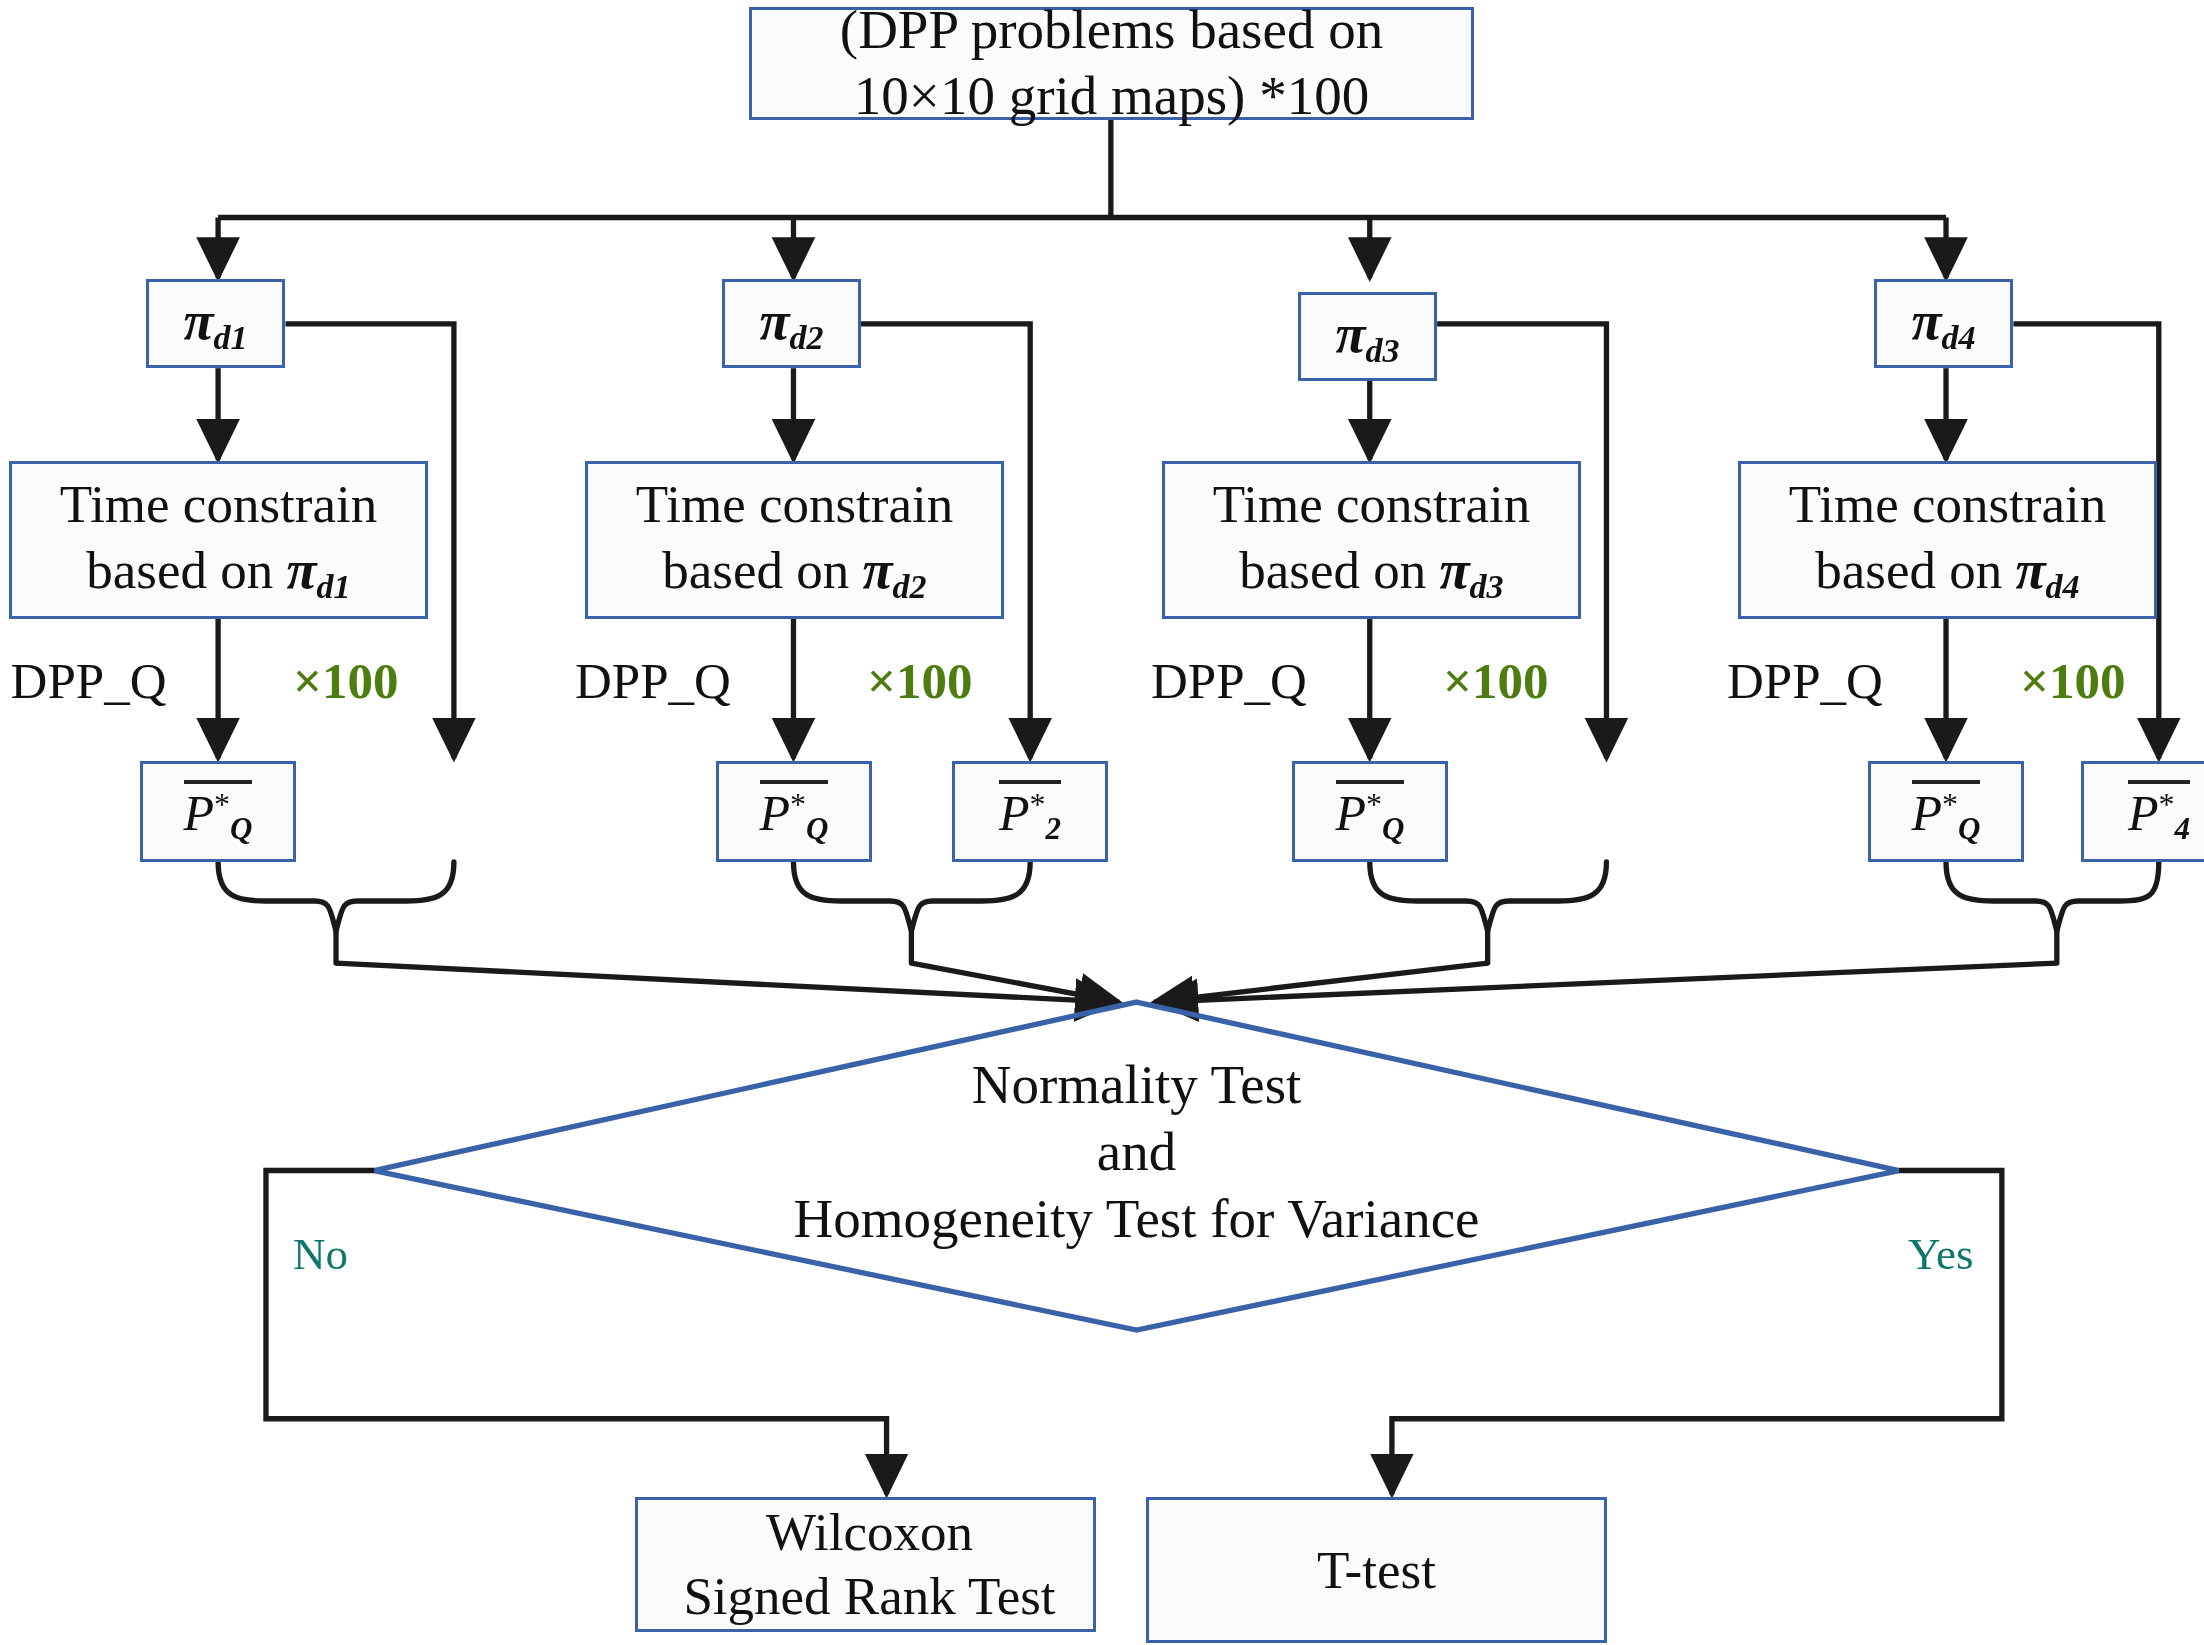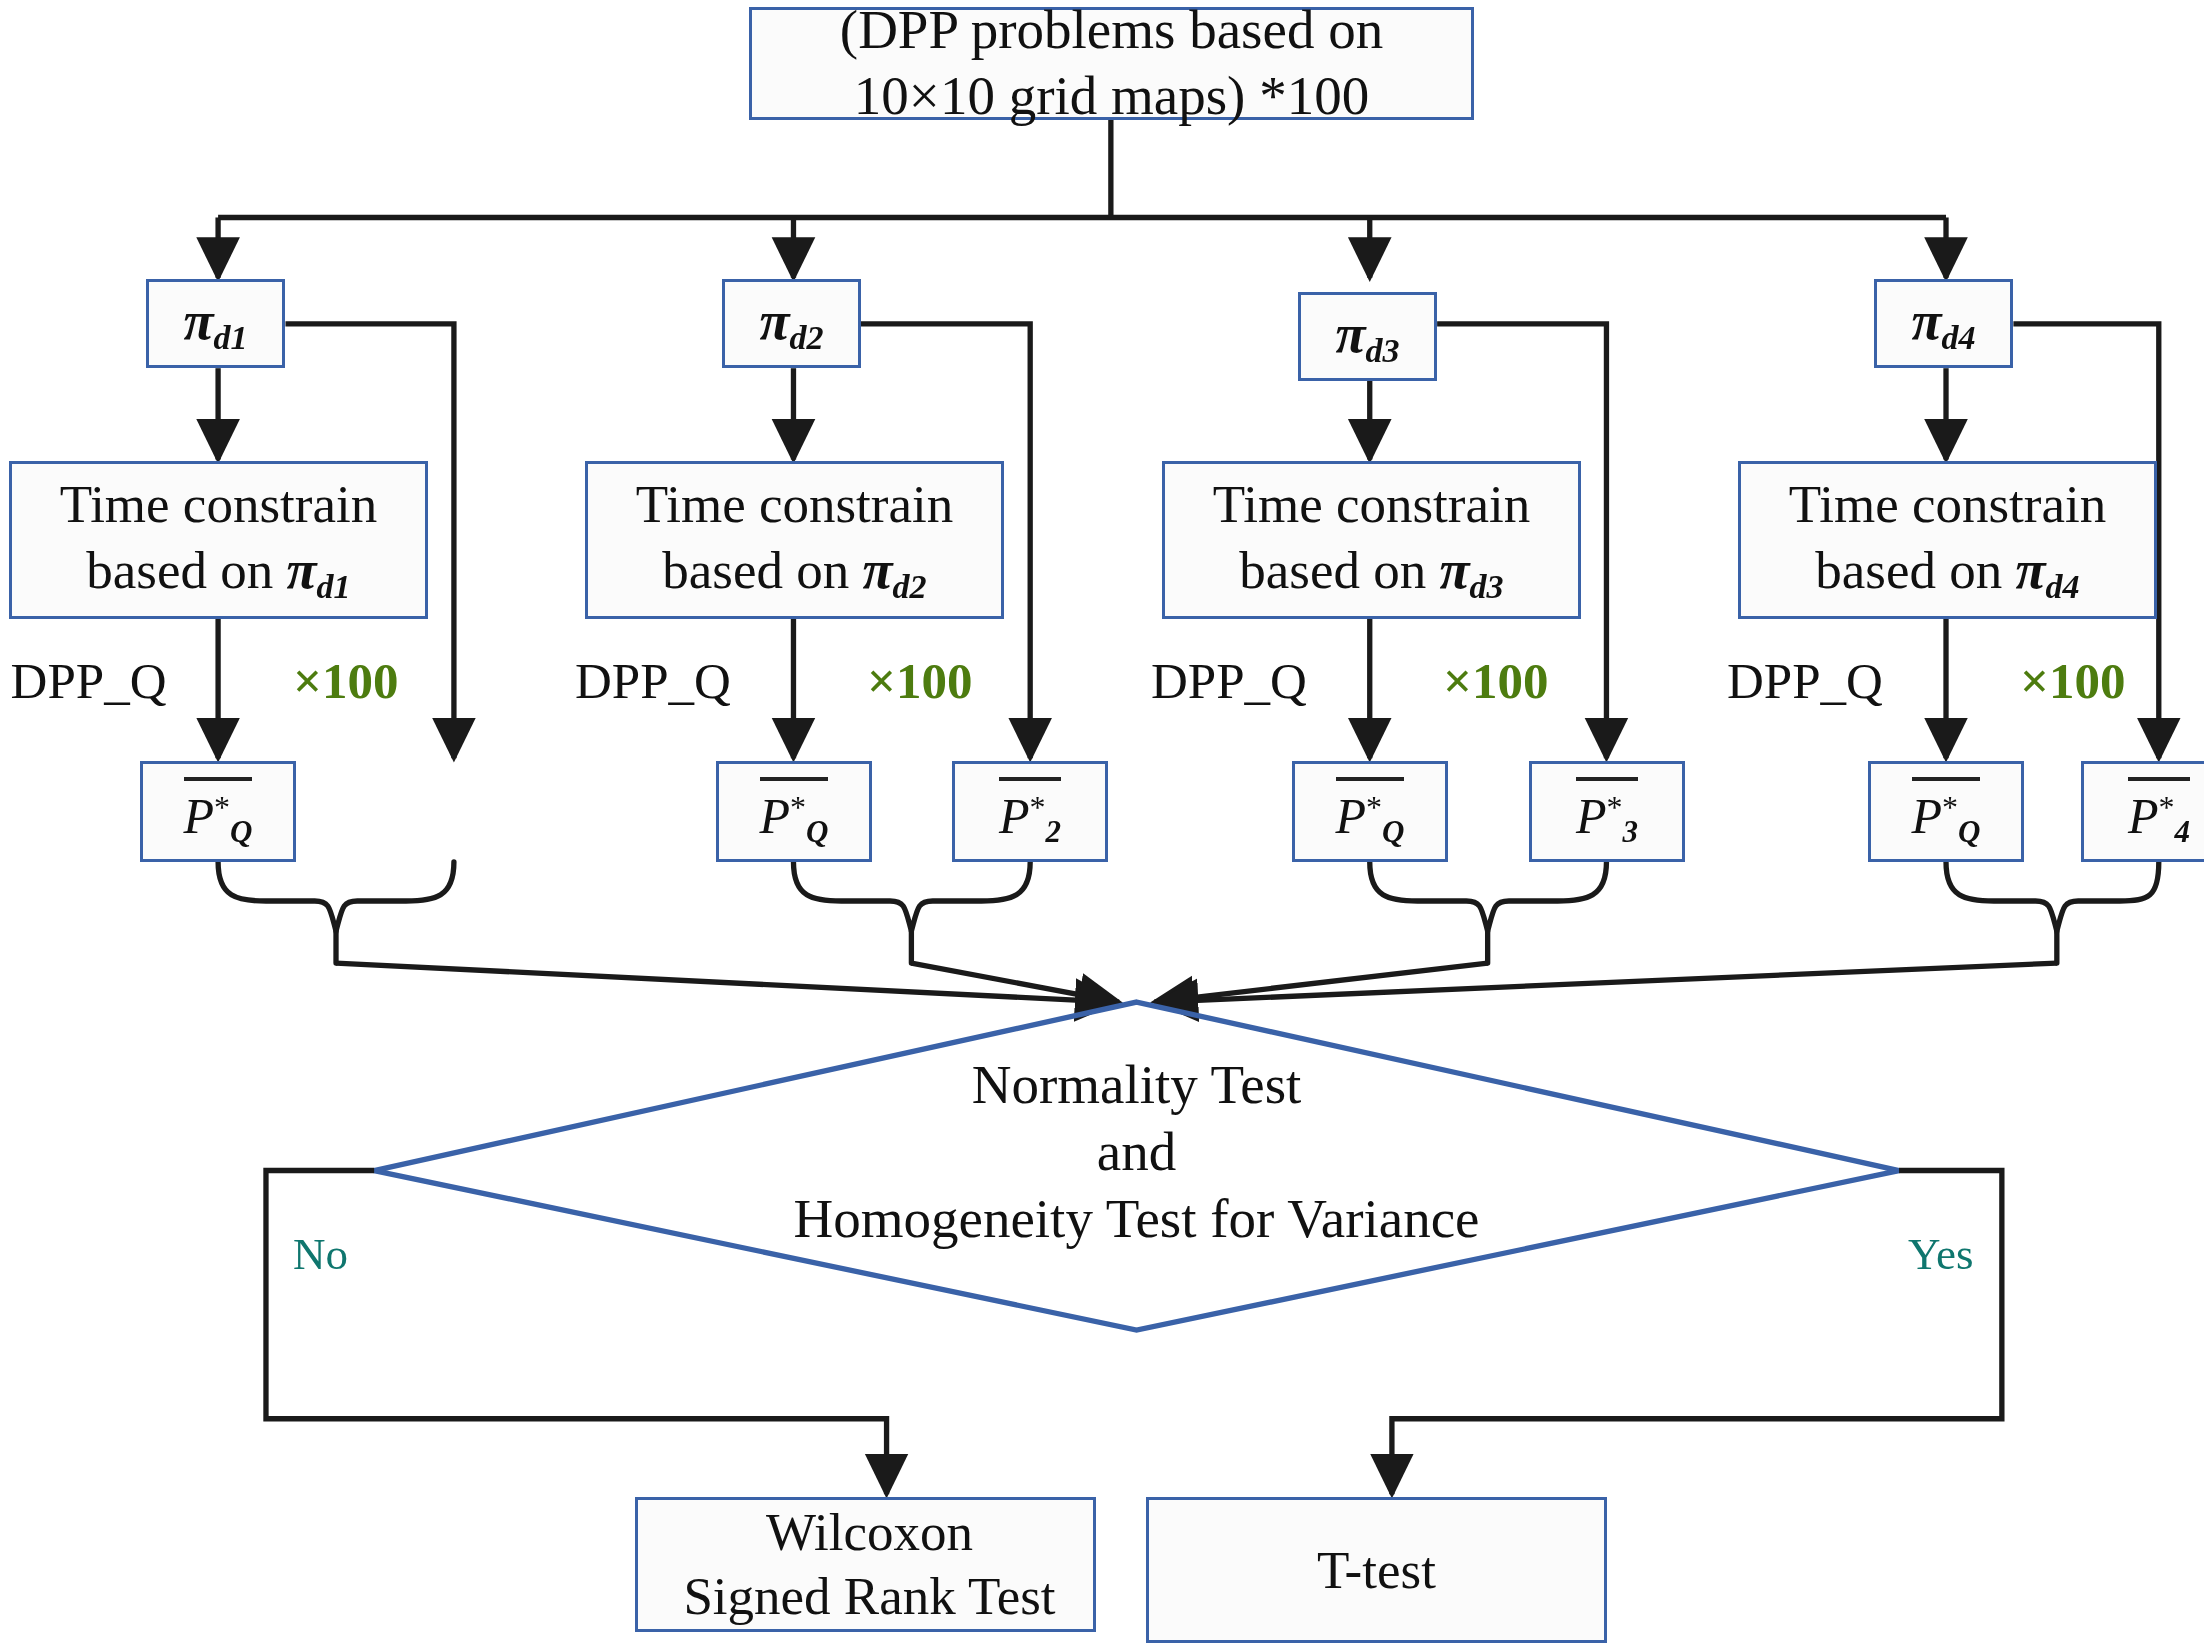--- a/index.html
+++ b/index.html
@@ -19,21 +19,21 @@
   }
   .node.diamond-label{border:none;background:transparent;}
   .t-top{font-size:55px;}
   .t-pi{font-size:55px;font-weight:bold;font-style:italic;}
   .t-tc{font-size:53px;}
   .t-p{font-size:50px;}
   .t-bottom{font-size:53px;}
   .t-diamond{font-size:55px;text-align:center;}
   .sub{font-size:0.62em;vertical-align:-0.28em;font-style:italic;font-weight:bold;}
   .sup{font-size:0.64em;vertical-align:0.46em;}
-  .pbar{display:inline-block;border-top:4.4px solid #222;padding-top:10px;line-height:1;text-align:right;}
+  .pbar{display:inline-block;border-top:4.4px solid #222;padding-top:4px;line-height:1;text-align:right;}
   .pitalic{font-style:italic;}
   .floatlabel{
     position:absolute;z-index:4;white-space:nowrap;
     font-family:"Liberation Serif",serif;
   }
   .lbl-dppq{font-size:51px;color:#111;}
   .lbl-x100{font-size:51px;color:#4d7c0f;font-weight:bold;}
   .lbl-yn{font-size:45px;color:#0f766e;}
   .dline1{margin-bottom:1.8px;}
 </style>
@@ -163,23 +163,20 @@
   <div class="node t-p" style="left:716px;top:761px;width:156px;height:101px;">
     <span class="pbar"><span class="pitalic">P</span><span class="sup">*</span><span class="sub pitalic">Q</span></span>
   </div>
   <div class="node t-p" style="left:952px;top:761px;width:156px;height:101px;">
     <span class="pbar"><span class="pitalic">P</span><span class="sup">*</span><span class="sub">2</span></span>
   </div>
 
   <div class="node t-p" style="left:1292px;top:761px;width:156px;height:101px;">
     <span class="pbar"><span class="pitalic">P</span><span class="sup">*</span><span class="sub pitalic">Q</span></span>
   </div>
-  <div class="node t-p" style="left:1529px;top:761px;width:156px;height:101px;">
-    <span class="pbar"><span class="pitalic">P</span><span class="sup">*</span><span class="sub">3</span></span>
-  </div>
 
   <div class="node t-p" style="left:1868px;top:761px;width:156px;height:101px;">
     <span class="pbar"><span class="pitalic">P</span><span class="sup">*</span><span class="sub pitalic">Q</span></span>
   </div>
   <div class="node t-p" style="left:2081px;top:761px;width:156px;height:101px;">
     <span class="pbar"><span class="pitalic">P</span><span class="sup">*</span><span class="sub">4</span></span>
   </div>
 
   <div class="node t-diamond diamond-label" style="left:693px;top:1046px;width:887px;height:213px;">
     <div>

